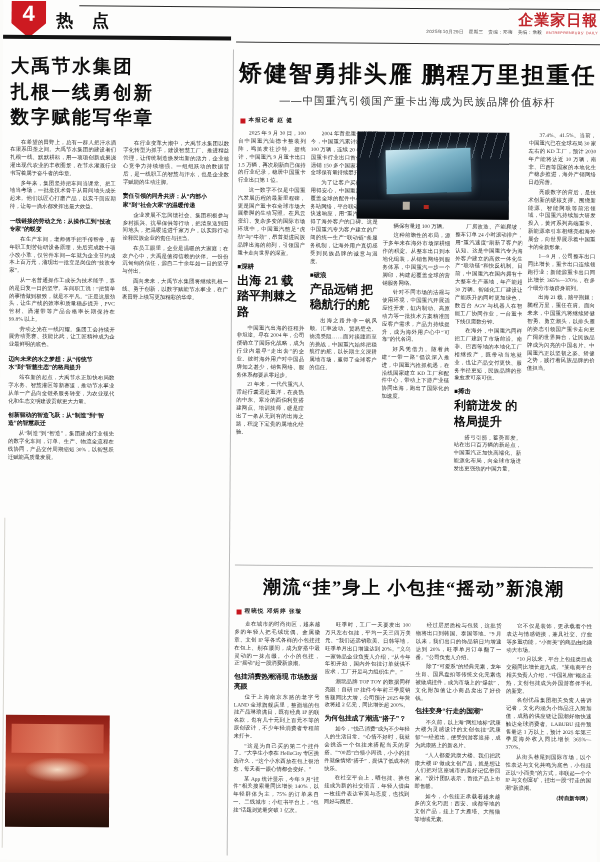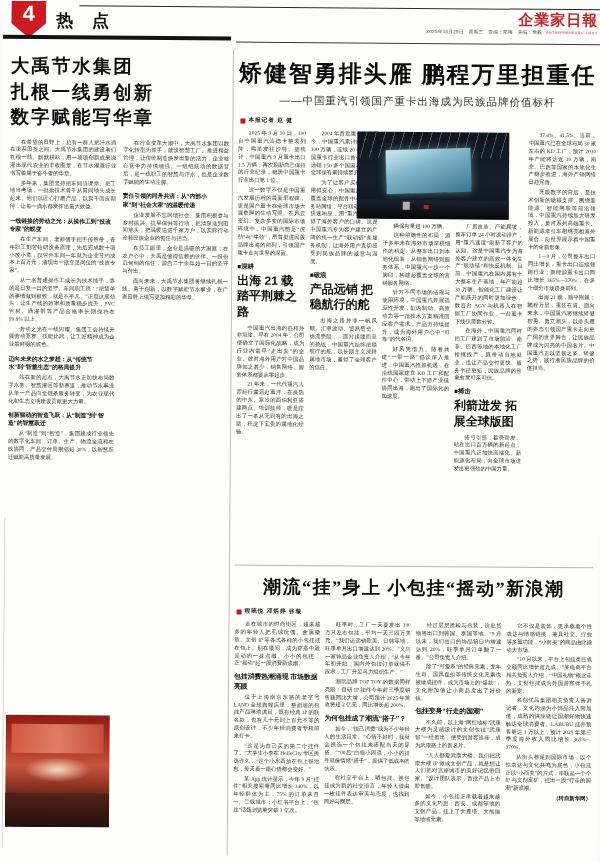--- a/index.html
+++ b/index.html
@@ -191,21 +191,21 @@
             <p class="t">好风凭借力。随着共建“一带一路”倡议深入推进，中国重汽抢抓机遇，在沿线国家建立 KD 工厂和配件中心，带动上下游产业链协同出海，跑出了国际化的加速度。</p>
           </div>
       </div>
       <div class="m-col">
         <div class="spacer"></div>
         <div>
             <p class="t">厂房改造、产能爬坡，整车订单 24 小时滚动排产，用“重汽速度”刷新了客户的认知。这是中国重汽专为海外客户建立的高效一体化生产“联动链”和快反机制。目前，中国重汽在国内拥有十大整车生产基地，年产能超 30 万辆。智能化工厂建设让产能跃升的同时更加绿色，数百台 AGV 与机器人在智能工厂协同作业，一台重卡下线仅需数分钟。</p>
             <p class="t">在海外，中国重汽同样把工厂建到了市场前沿。南非、巴西等地的本地化工厂相继投产，既带动当地就业，也让产品交付更快、服务半径更短，民族品牌的形象愈发可亲可信。</p>
           </div>
         <div class="stag">■搏击</div>
-        <div class="stitle">利箭迸发 拓展全球版图</div>
+        <div class="stitle">利箭迸发 的格局提升</div>
         <div>
             <p class="t">搭弓引箭，蓄势而发。站在出口百万辆的新起点，中国重汽正加快高端化、新能源化布局，向全球市场迸发出更强劲的中国力量。</p>
           </div>
       </div>
       <div class="m-col">
         <div>
             <p class="t">37.4%、41.5%。当前，中国重汽已在全球布局 30 家左右的 KD 工厂，预计 2030 年产能将达近 10 万辆，南非、巴西等国家的本地化生产稳步推进，海外产销网络日趋完善。</p>
             <p class="t">亮眼数字的背后，是技术创新的硬核支撑。围绕新能源、智能网联等前沿领域，中国重汽持续加大研发投入，黄河系列高端重卡、新能源牵引车相继亮相海外展会，向世界展示着中国重卡的全新形象。</p>
             <p class="t">1—9 月，公司整车出口同比增长，重卡出口连续领跑行业；新能源重卡出口同比增长 365%—370%，在多个细分市场跻身前列。</p>
             <p class="t">出海 21 载，踏平荆棘；鹏程万里，重任在肩。面向未来，中国重汽将继续矫健智勇、勇立潮头，以排头雁的姿态引领国产重卡走向更广阔的世界舞台，让民族品牌成为闪亮的中国名片。中国重汽正以坚韧之姿、矫健之势，践行着民族品牌的价值担当。</p>

